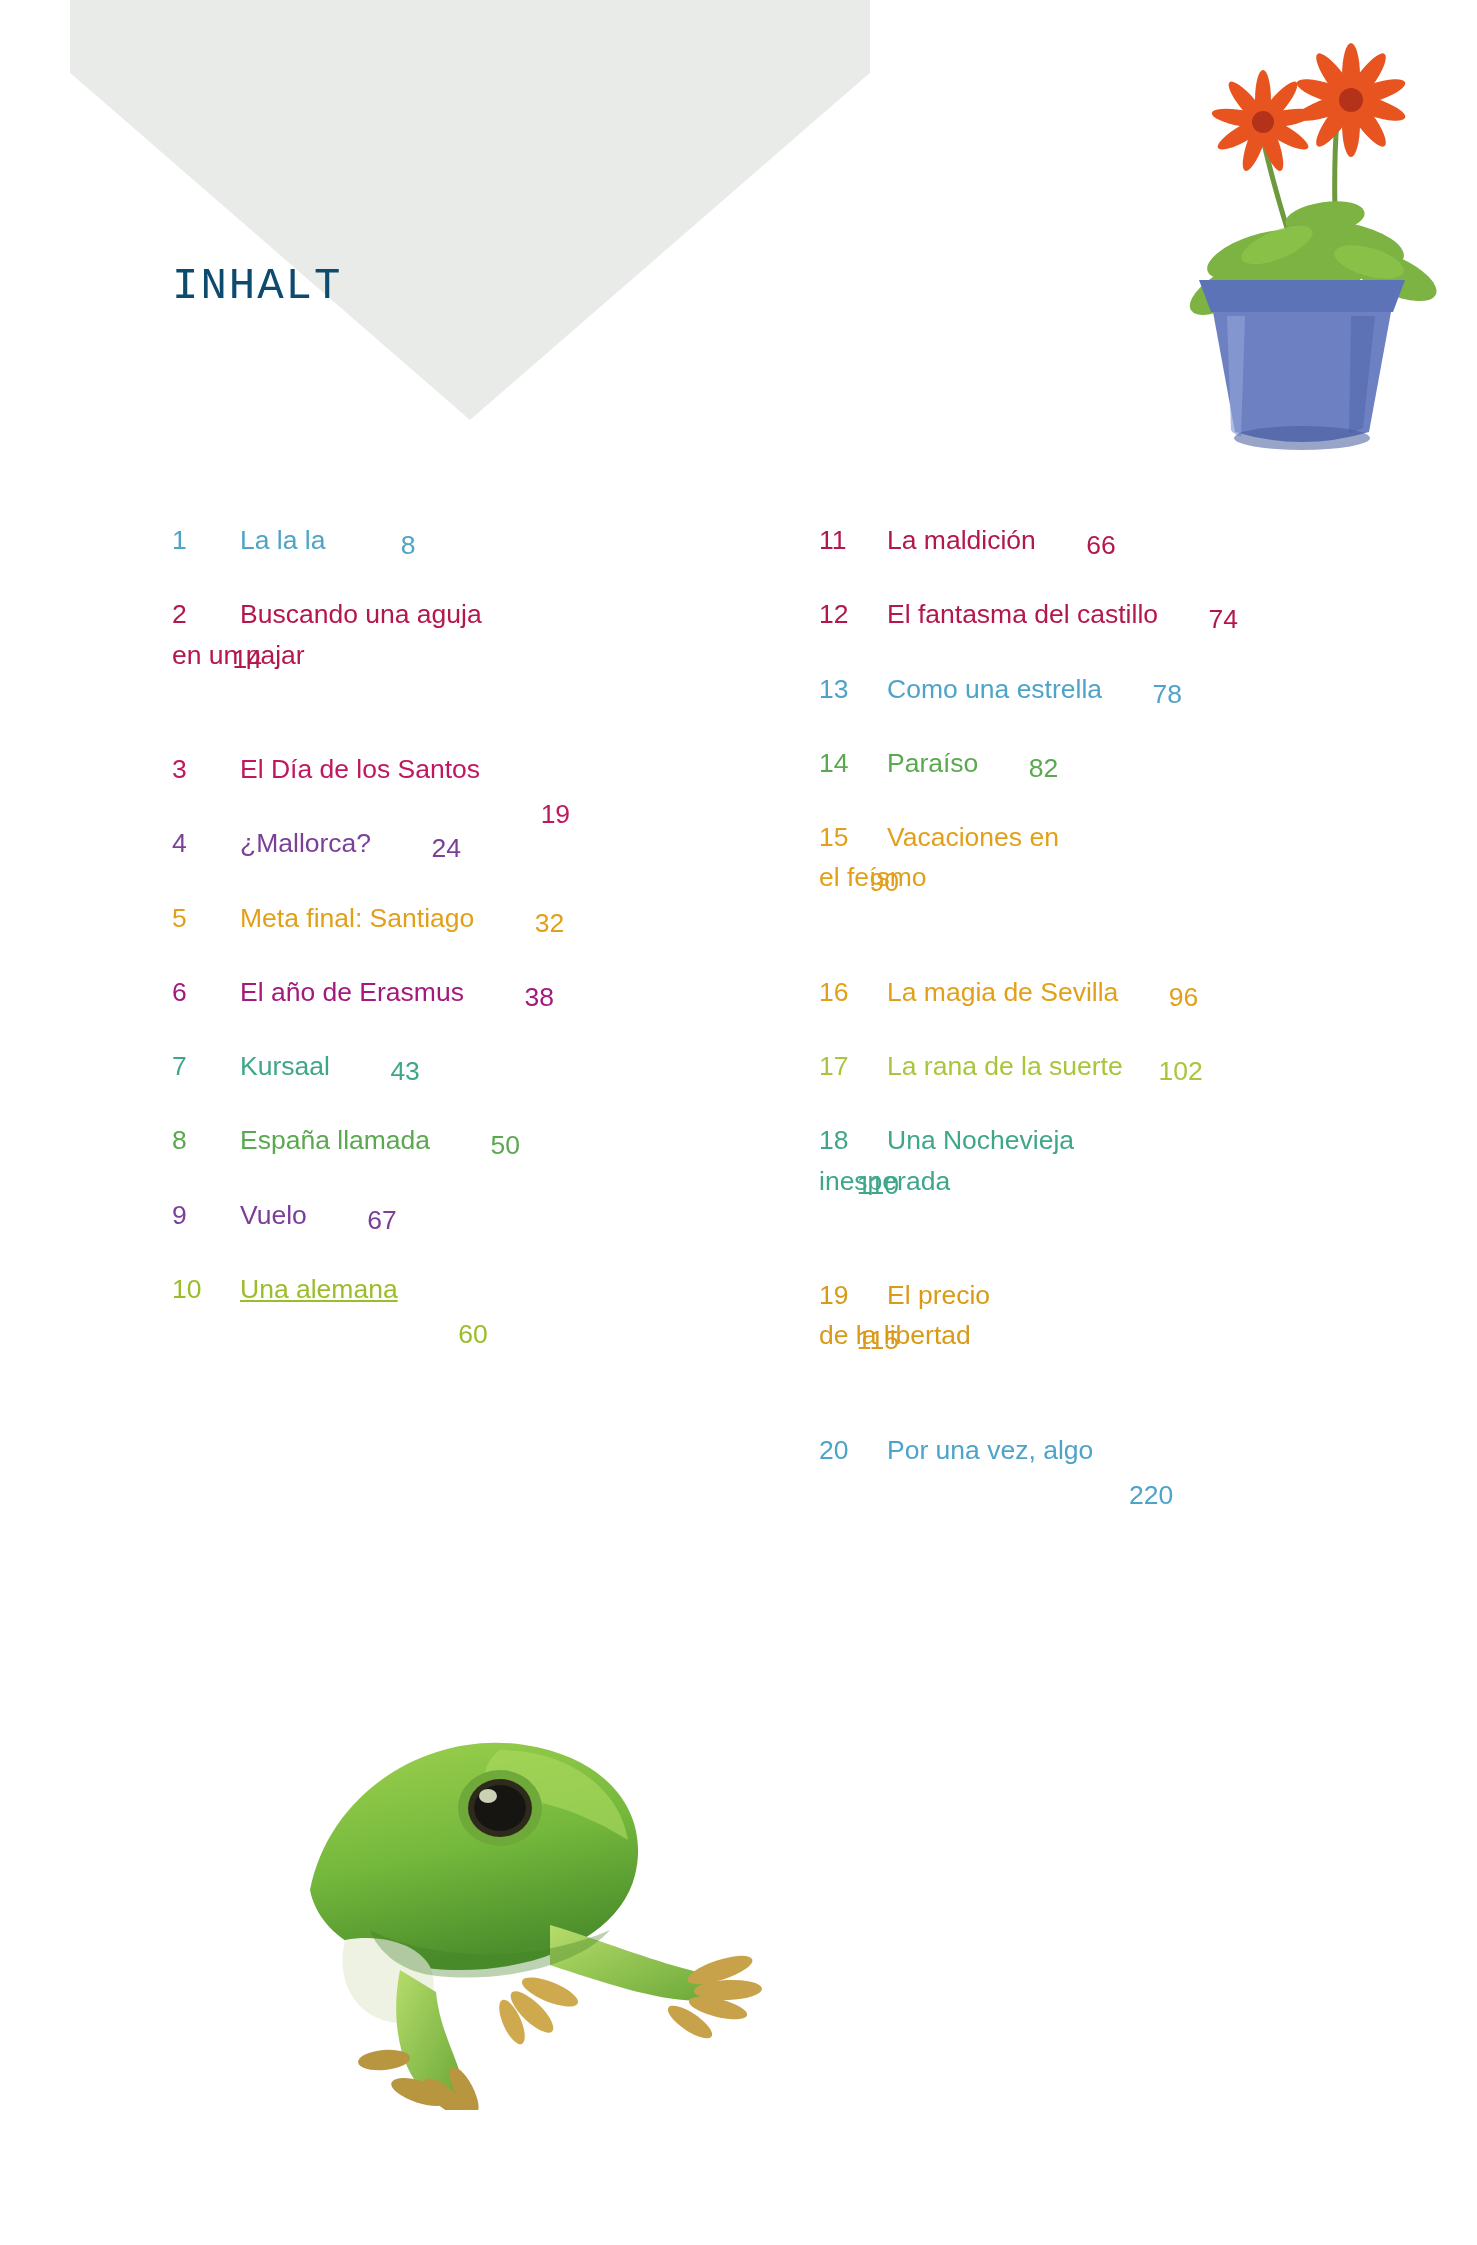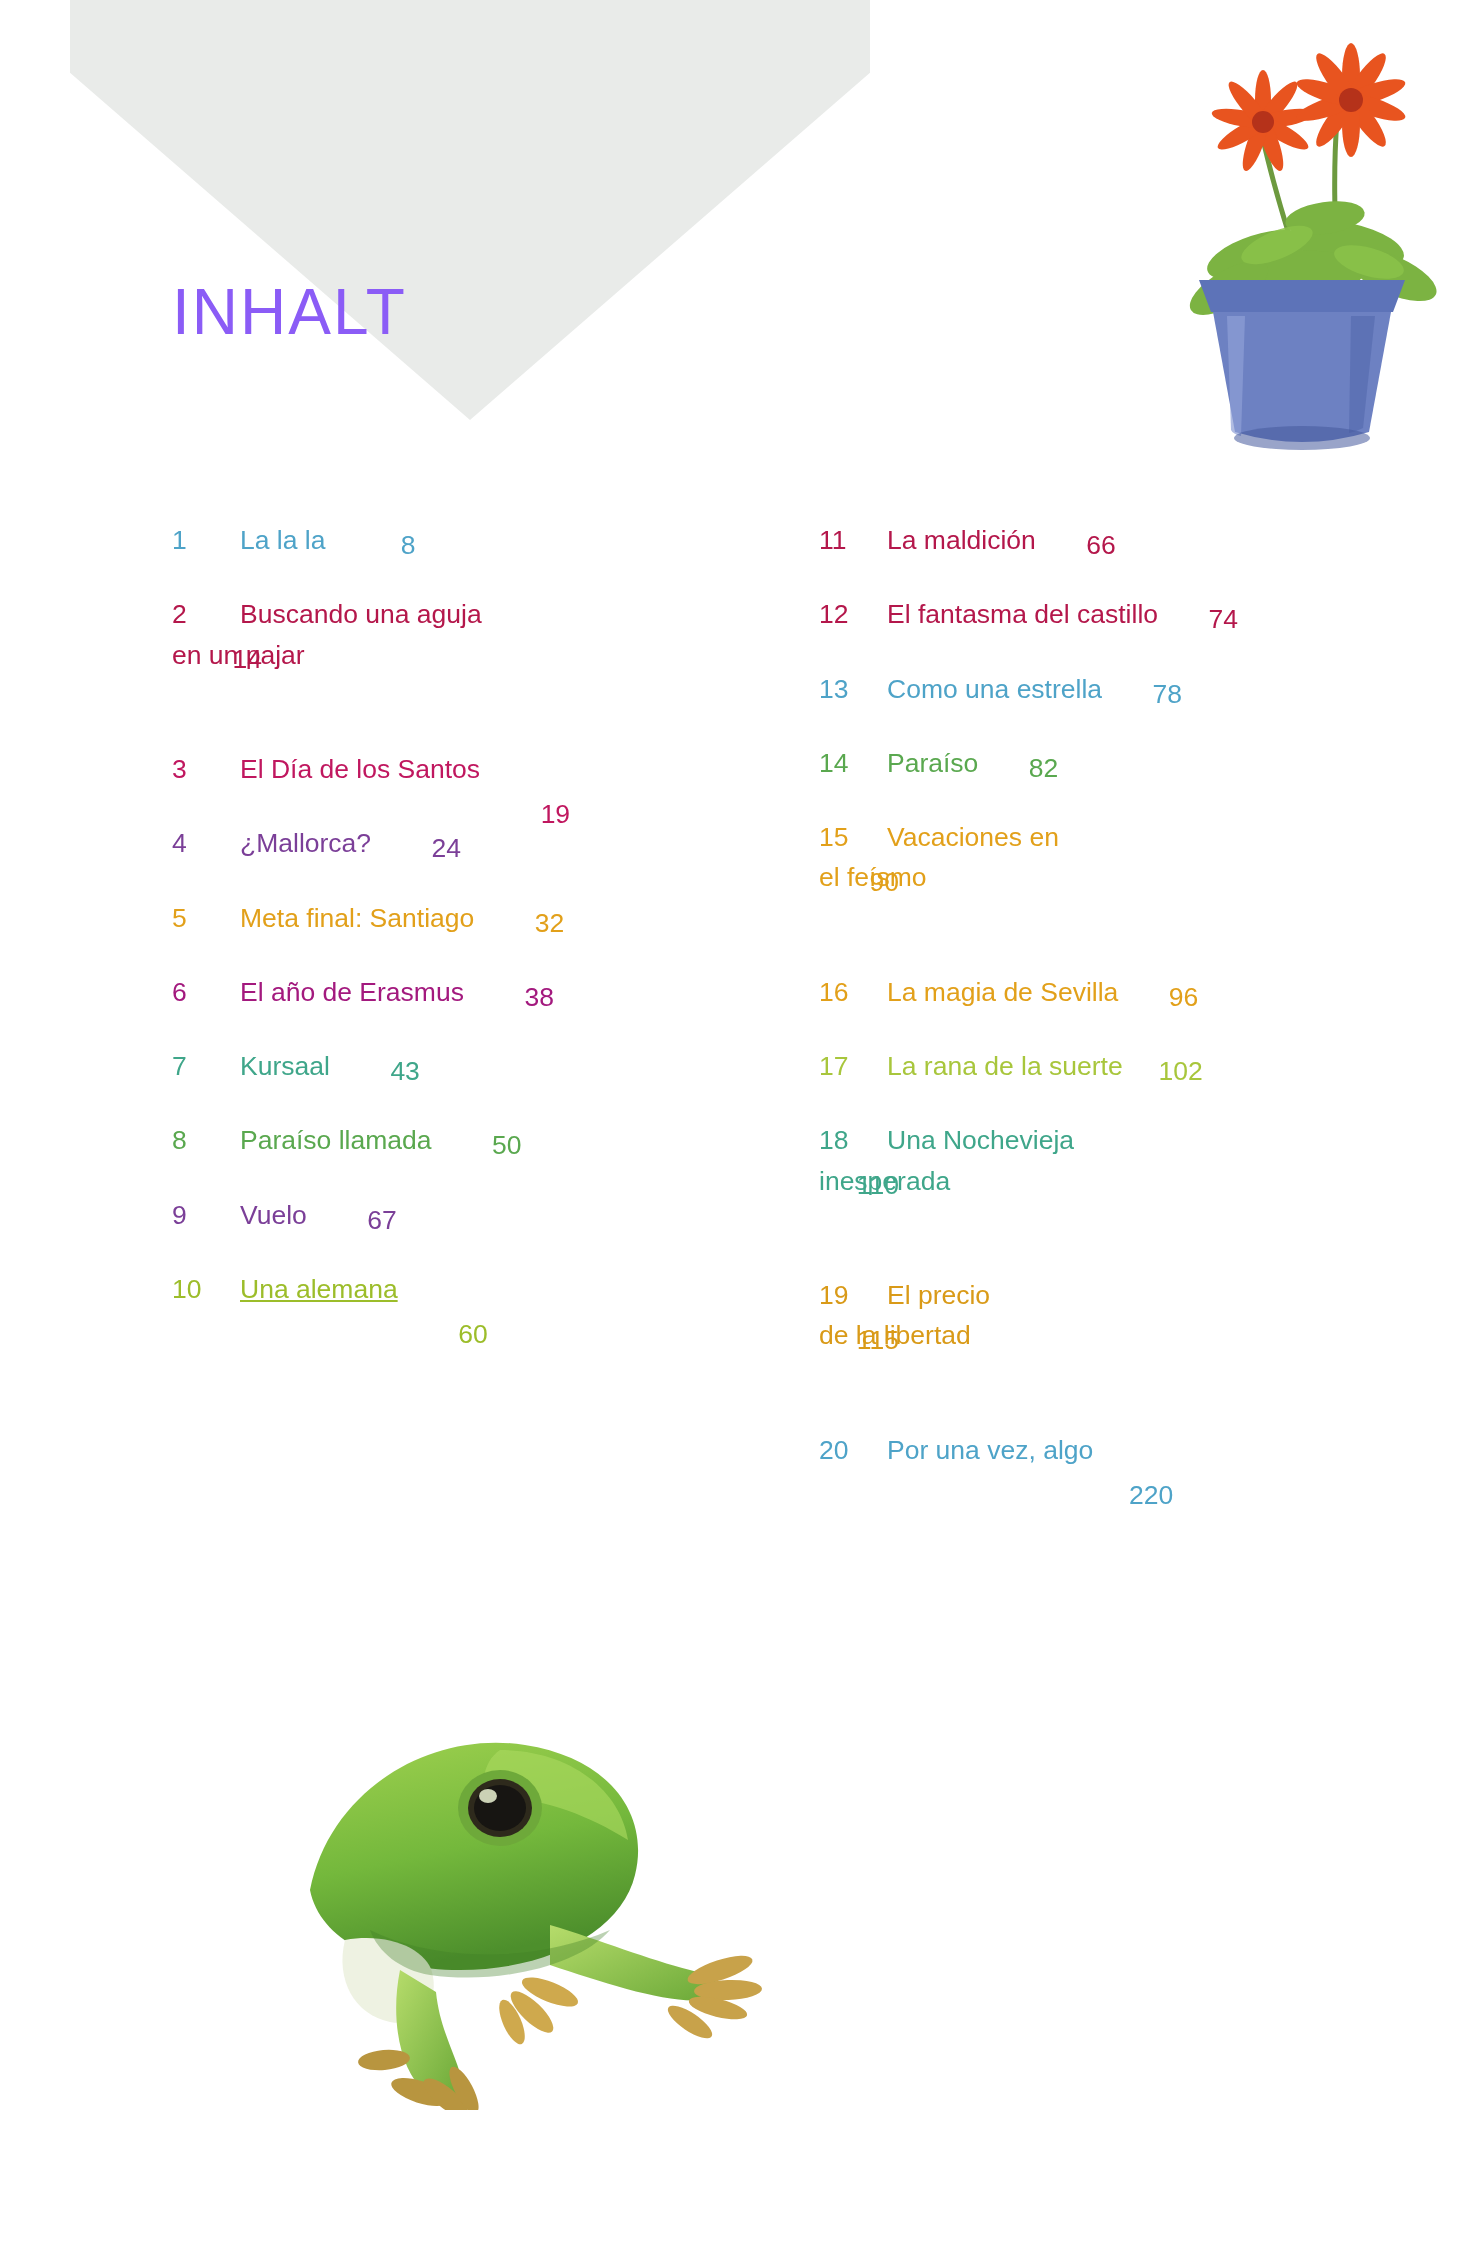--- a/index.html
+++ b/index.html
@@ -25,25 +25,26 @@
     background: #e9ebe9;
     clip-path: polygon(0 0, 100% 0, 100% 38%, 50% 100%, 0 38%);
     z-index: 0;
   }
 
   
   .page-title {
     position: absolute;
     top: 232px;
     left: 172px;
-    font-size: 64px;
+    font-size: 44px;
     letter-spacing: 2px;
-    color: #8b5cf6;
+    color: #0c4a6e;
     font-weight: 400;
     z-index: 3;
+    font-family: Liberation Mono, monospace;
   }
 
   
   .toc {
     position: absolute;
     top: 520px;
     left: 0;
     width: 1477px;
     z-index: 4;
   }
@@ -172,21 +173,21 @@
 
 <div class="toc">
   <div class="col col-left" id="col-left">
       <div class="entry" style="color: rgb(78, 163, 200);"><span class="num">1</span><span class="titlewrap"><span>La la la</span><span class="page l1">8</span></span></div>
       <div class="entry" style="color: rgb(180, 23, 75);"><span class="num">2</span><span class="titlewrap"><span>Buscando una aguja</span><span class="line2">en un pajar</span><span class="page l2">14</span></span></div>
       <div class="entry" style="color: rgb(192, 23, 95);"><span class="num">3</span><span class="titlewrap"><span>El Día de los Santos</span><span class="page l2">19</span></span></div>
       <div class="entry" style="color: rgb(123, 63, 152);"><span class="num">4</span><span class="titlewrap"><span>¿Mallorca?</span><span class="page l1">24</span></span></div>
       <div class="entry" style="color: rgb(226, 160, 26);"><span class="num">5</span><span class="titlewrap"><span>Meta final: Santiago</span><span class="page l1">32</span></span></div>
       <div class="entry" style="color: rgb(163, 25, 126);"><span class="num">6</span><span class="titlewrap"><span>El año de Erasmus</span><span class="page l1">38</span></span></div>
       <div class="entry" style="color: rgb(63, 166, 138);"><span class="num">7</span><span class="titlewrap"><span>Kursaal</span><span class="page l1">43</span></span></div>
-      <div class="entry" style="color: rgb(90, 168, 79);"><span class="num">8</span><span class="titlewrap"><span>Paraíso llamada</span><span class="page l1">50</span></span></div>
+      <div class="entry" style="color: rgb(90, 168, 79);"><span class="num">8</span><span class="titlewrap"><span>España llamada</span><span class="page l1">50</span></span></div>
       <div class="entry" style="color: rgb(123, 63, 152);"><span class="num">9</span><span class="titlewrap"><span>Vuelo</span><span class="page l1">67</span></span></div>
       <div class="entry" style="color: rgb(156, 189, 42); text-decoration: underline;"><span class="num">10</span><span class="titlewrap"><span>Una alemana</span><span class="page l2">60</span></span></div>
     </div>
   <div class="col col-right" id="col-right">
       <div class="entry" style="color: rgb(180, 23, 75);"><span class="num">11</span><span class="titlewrap"><span>La maldición</span><span class="page l1">66</span></span></div>
       <div class="entry" style="color: rgb(180, 23, 75);"><span class="num">12</span><span class="titlewrap"><span>El fantasma del castillo</span><span class="page l1">74</span></span></div>
       <div class="entry" style="color: rgb(78, 163, 200);"><span class="num">13</span><span class="titlewrap"><span>Como una estrella</span><span class="page l1">78</span></span></div>
       <div class="entry" style="color: rgb(90, 168, 79);"><span class="num">14</span><span class="titlewrap"><span>Paraíso</span><span class="page l1">82</span></span></div>
       <div class="entry" style="color: rgb(226, 160, 26);"><span class="num">15</span><span class="titlewrap"><span>Vacaciones en</span><span class="line2">el feísmo</span><span class="page l2">90</span></span></div>
       <div class="entry" style="color: rgb(226, 160, 26);"><span class="num">16</span><span class="titlewrap"><span>La magia de Sevilla</span><span class="page l1">96</span></span></div>

